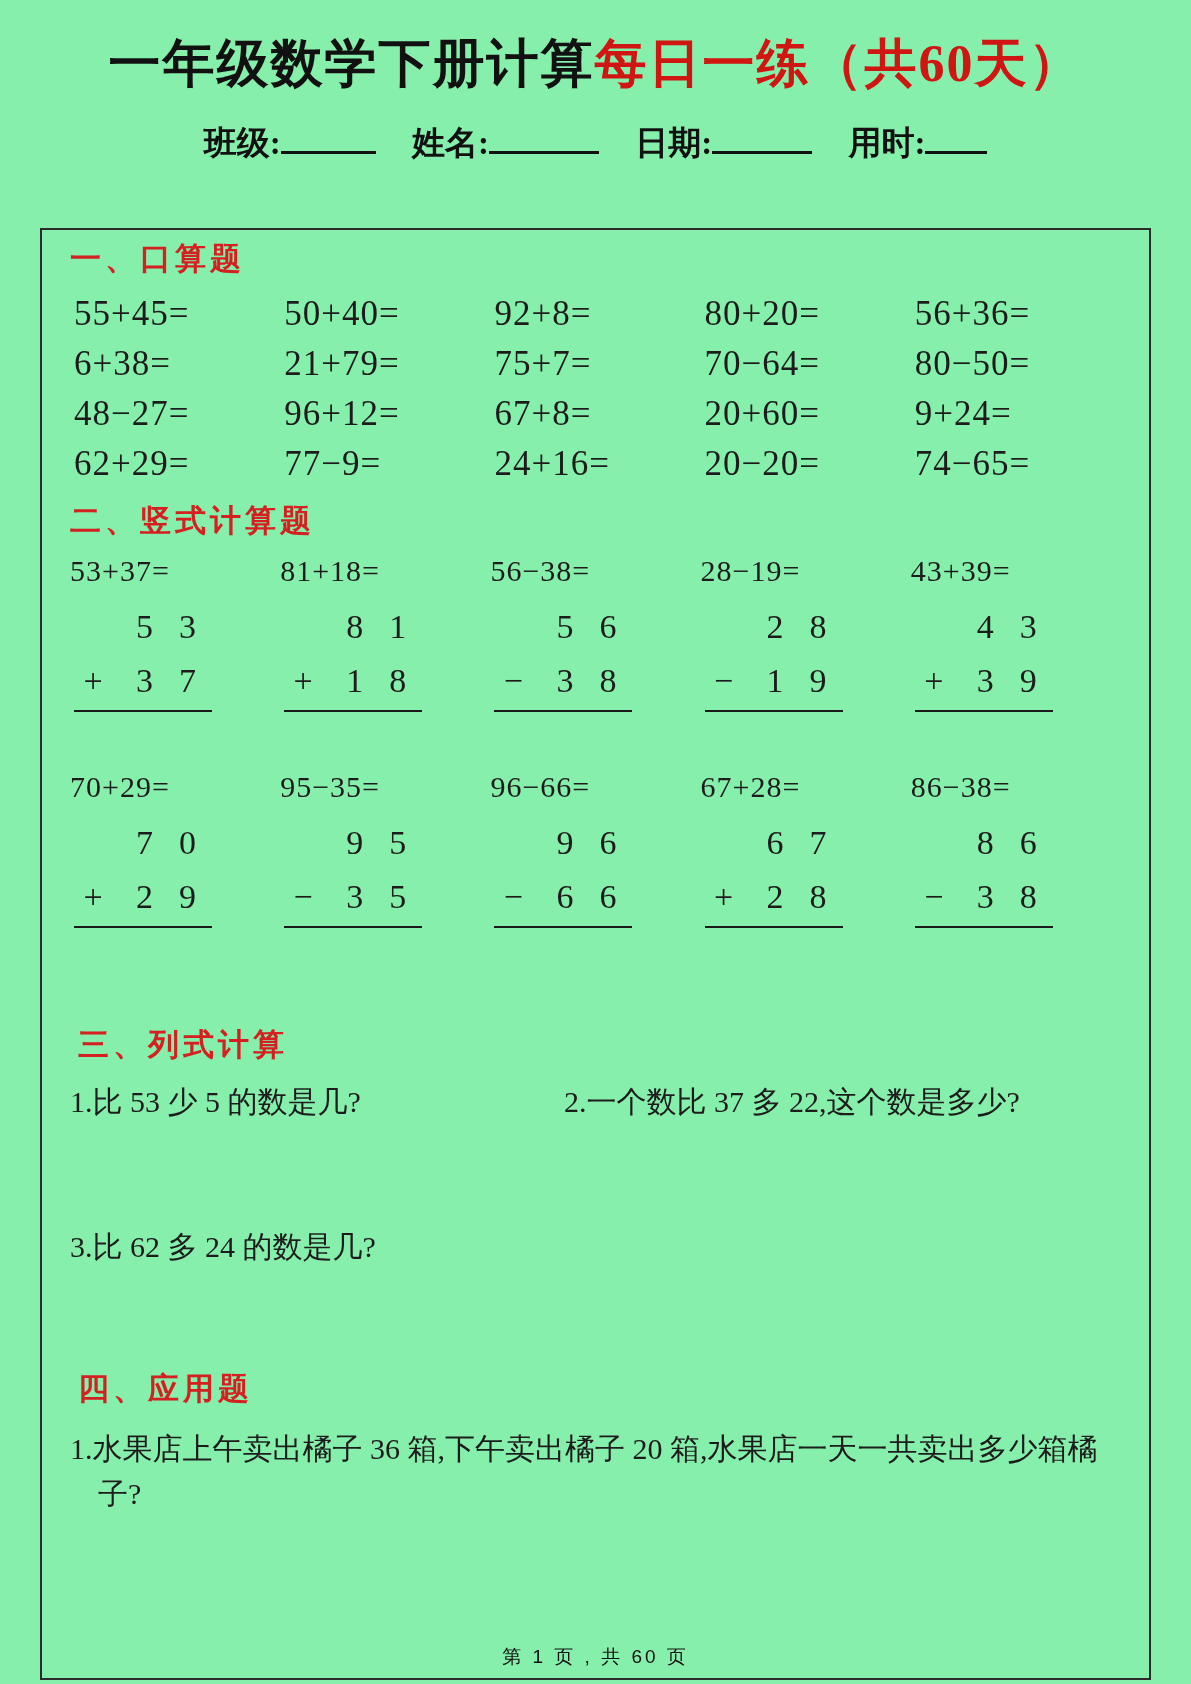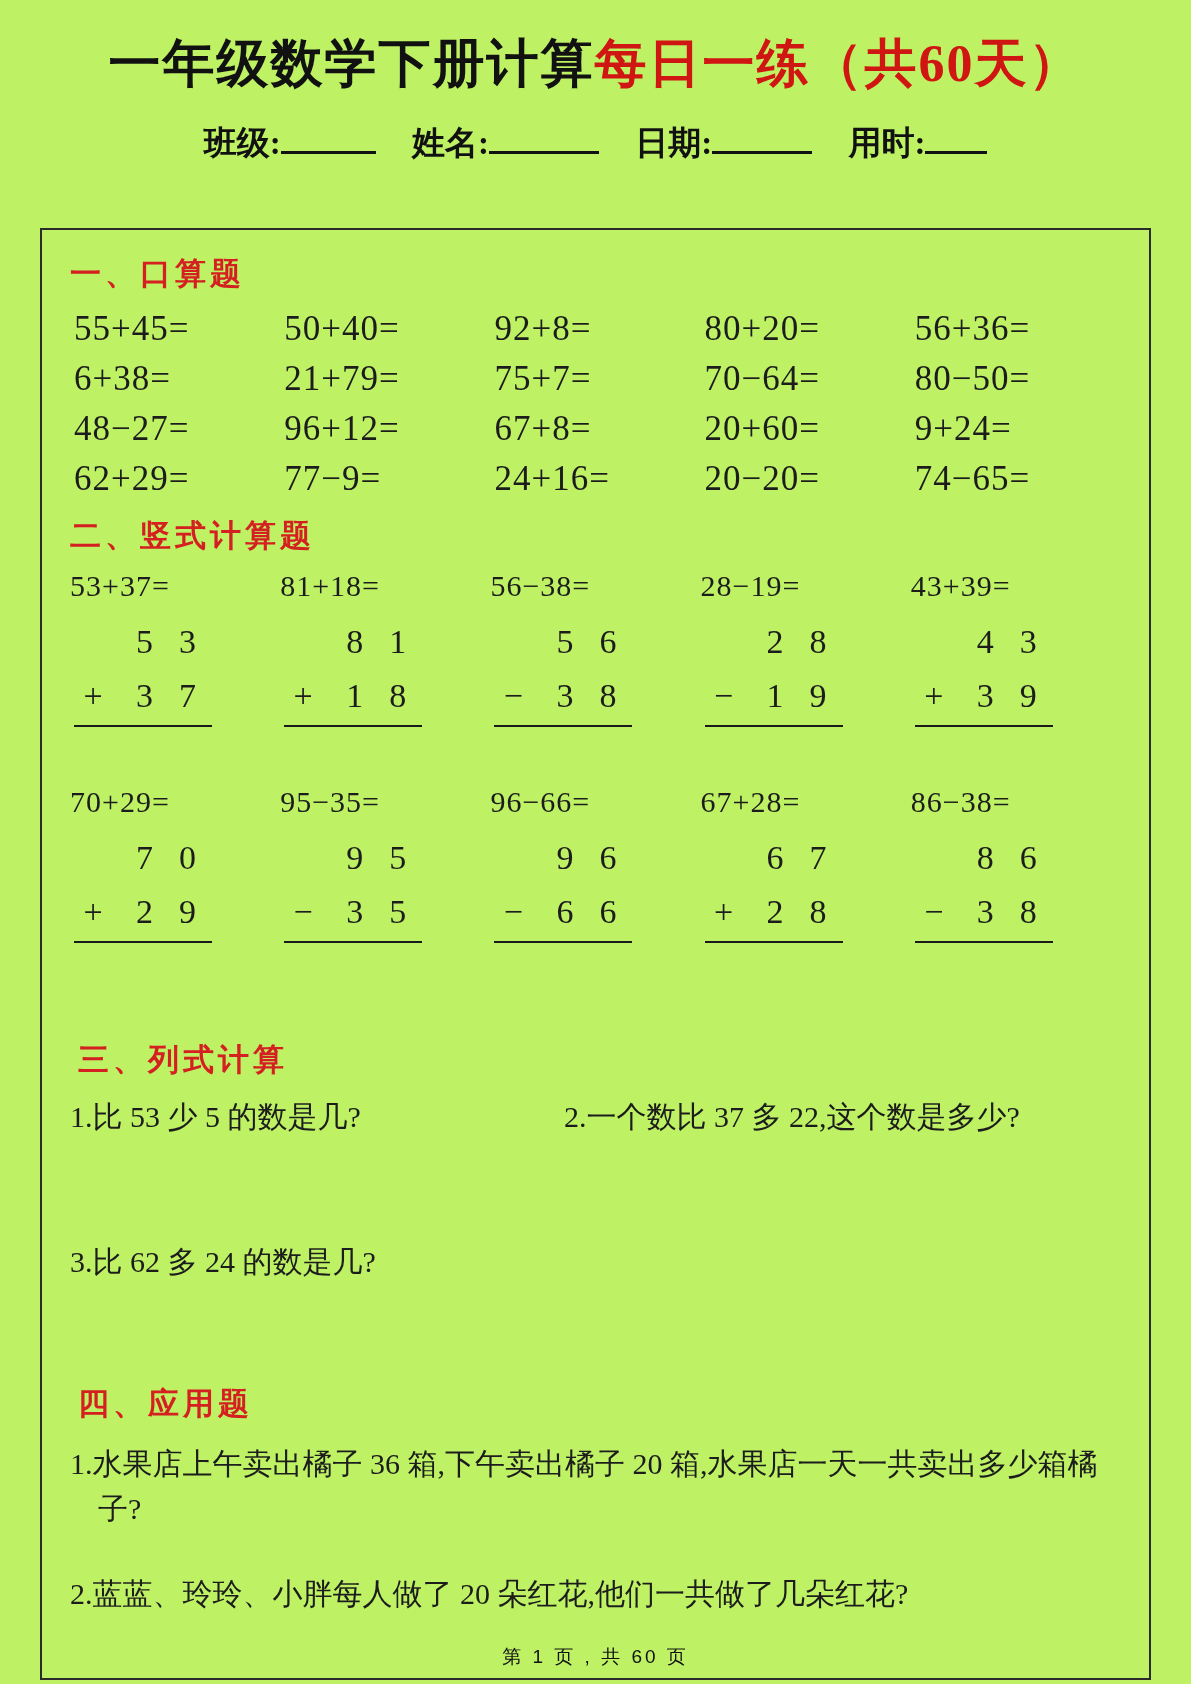--- a/index.html
+++ b/index.html
@@ -1,19 +1,19 @@
 <!DOCTYPE html>
 <html><head>
 <meta charset="utf-8">
 <style>
   html,body { margin:0; padding:0; background:#ffffff; }
   .page {
     position:relative;
     width:1191px; height:1684px;
-    background:#bef264;
+    background:#86efac;
     font-family:"Liberation Serif", serif;
     color:#1c1c1c;
     overflow:hidden;
   }
   
   .title {
     text-align:center;
     margin:0;
     padding-top:34px;
     font-size:52px;
@@ -39,21 +39,21 @@
     vertical-align:baseline;
   }
   .blank.w1{width:95px;} .blank.w2{width:110px;} .blank.w3{width:100px;} .blank.w4{width:62px;}
   
   .box {
     position:absolute;
     left:40px; top:228px;
     width:1111px; height:1452px;
     border:2px solid #2b2b2b;
     box-sizing:border-box;
-    padding:23px 28px 0 28px;
+    padding:8px 28px 0 28px;
   }
   .sec-heading {
     color:#d42020;
     font-weight:bold;
     font-size:31px;
     letter-spacing:4px;
     margin:0;
   }
   
   .oral-grid {
@@ -280,19 +280,18 @@
     <div class="expr-row">
       <div>1.比 53 少 5 的数是几?</div>
       <div>2.一个数比 37 多 22,这个数是多少?</div>
     </div>
     <div class="expr-row second">
       <div>3.比 62 多 24 的数是几?</div>
     </div>
 
     <h2 class="sec-heading sec4-heading">四、应用题</h2>
     <p class="word-p">1.水果店上午卖出橘子 36 箱,下午卖出橘子 20 箱,水果店一天一共卖出多少箱橘子?</p>
-    <p class="word-p second">2.蓝蓝、玲玲、小胖每人做了 20 朵红花,他们一共做了几朵红花?</p>
 
   </div>
 
   <div class="footer">第 1 页 , 共 60 页</div>
 
 </div>
 
 </body></html>

